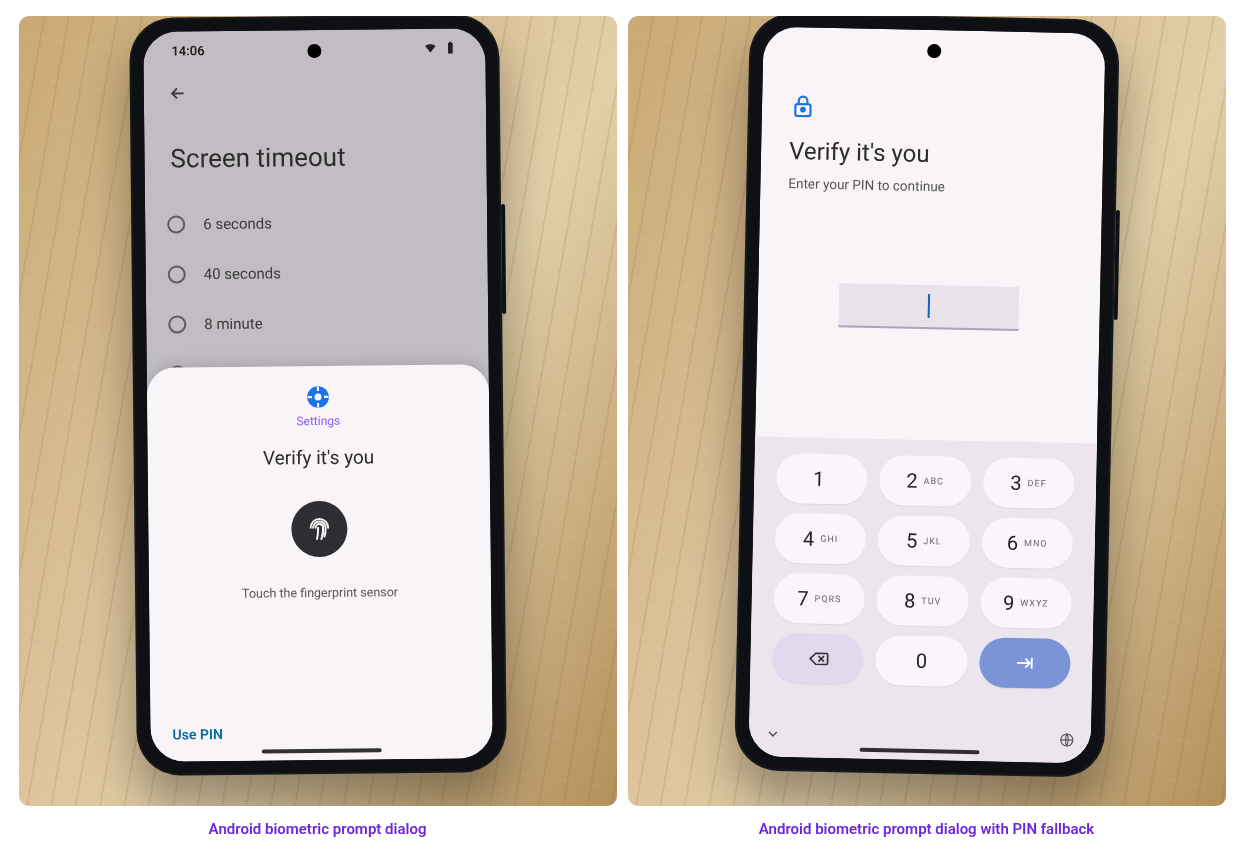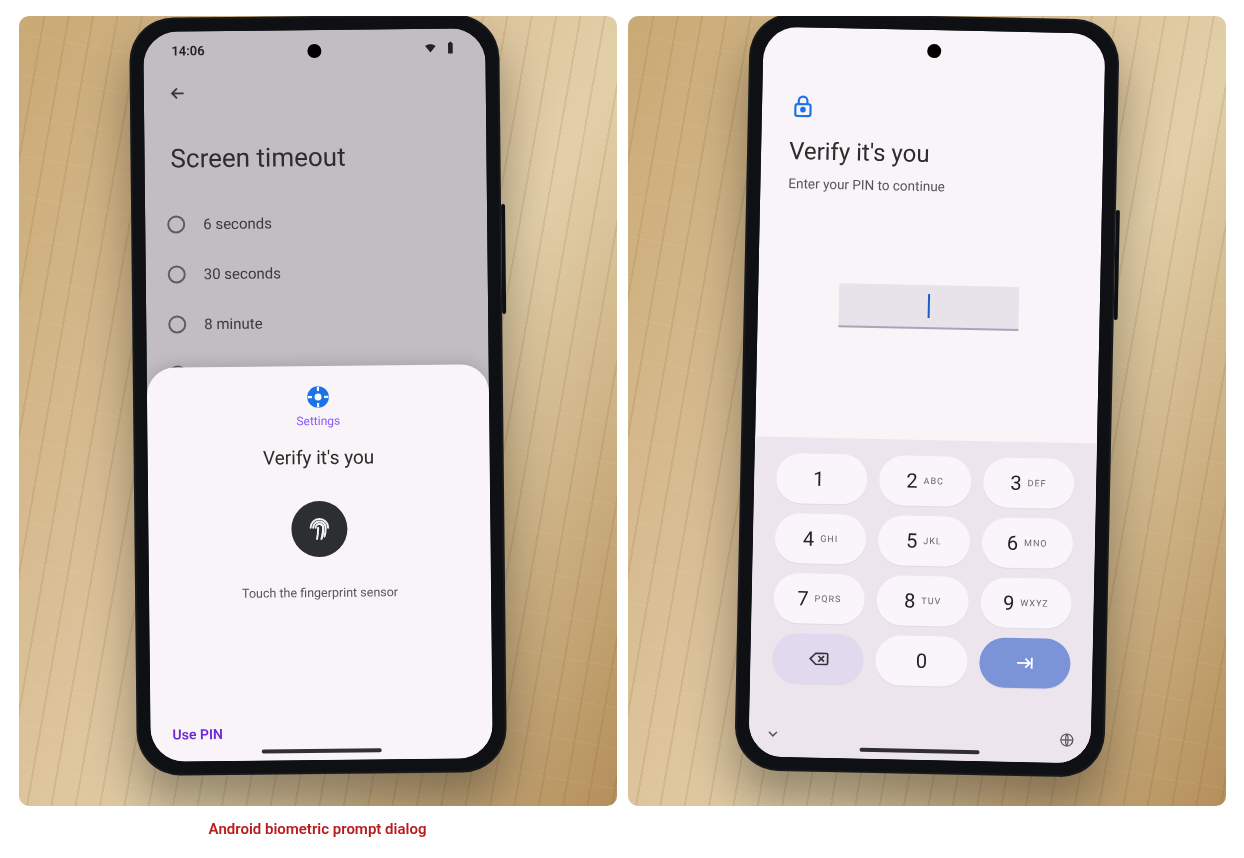--- a/index.html
+++ b/index.html
@@ -34,21 +34,21 @@
   .photo .wood-tex {
     position: absolute;
     inset: 0;
     background:
       repeating-linear-gradient(100deg, rgba(120,80,30,0.12) 0 2px, transparent 2px 24px),
       repeating-linear-gradient(10deg, rgba(255,255,255,0.06) 0 1px, transparent 1px 40px);
   }
   .caption {
     margin-top: 14px;
     font-size: 15px;
-    color: #b91c1c;
+    color: #6d28d9;
     font-weight: 600;
     text-align: center;
   }
 
   
   .phone {
     position: absolute;
     width: 370px;
     height: 758px;
     left: 50%;
@@ -192,21 +192,21 @@
     color: #555;
   }
   .sheet .actions {
     margin-top: auto;
     align-self: stretch;
     padding: 6px 4px 6px;
   }
   .sheet .use-pin {
     font-size: 14px;
     font-weight: 600;
-    color: #6d28d9;
+    color: #0369a1;
   }
 
   
   .bg-white {
     position: absolute; inset: 0;
     background: #f8f4f8;
   }
   .lock-ic {
     position: absolute;
     top: 66px; left: 28px;
@@ -313,21 +313,21 @@
 
           <div class="page-title">Screen timeout</div>
 
           <div class="radio-list">
             <div class="radio-item">
               <span class="circ"></span>
               <span>6 seconds</span>
             </div>
             <div class="radio-item">
               <span class="circ"></span>
-              <span>30 seconds</span>
+              <span>40 seconds</span>
             </div>
             <div class="radio-item">
               <span class="circ"></span>
               <span>8 minute</span>
             </div>
             <div class="radio-item">
               <span class="circ"></span>
               <span>2 minutes</span>
             </div>
           </div>
@@ -459,15 +459,16 @@
                   </svg>
               </span>
             </div>
           </div>
 
           <div class="punch"></div>
           <div class="home-bar"></div>
         </div>
       </div>
     </div>
+    <div class="caption">Android biometric prompt dialog with PIN fallback</div>
   </div>
 
 </div>
 
 </body></html>

